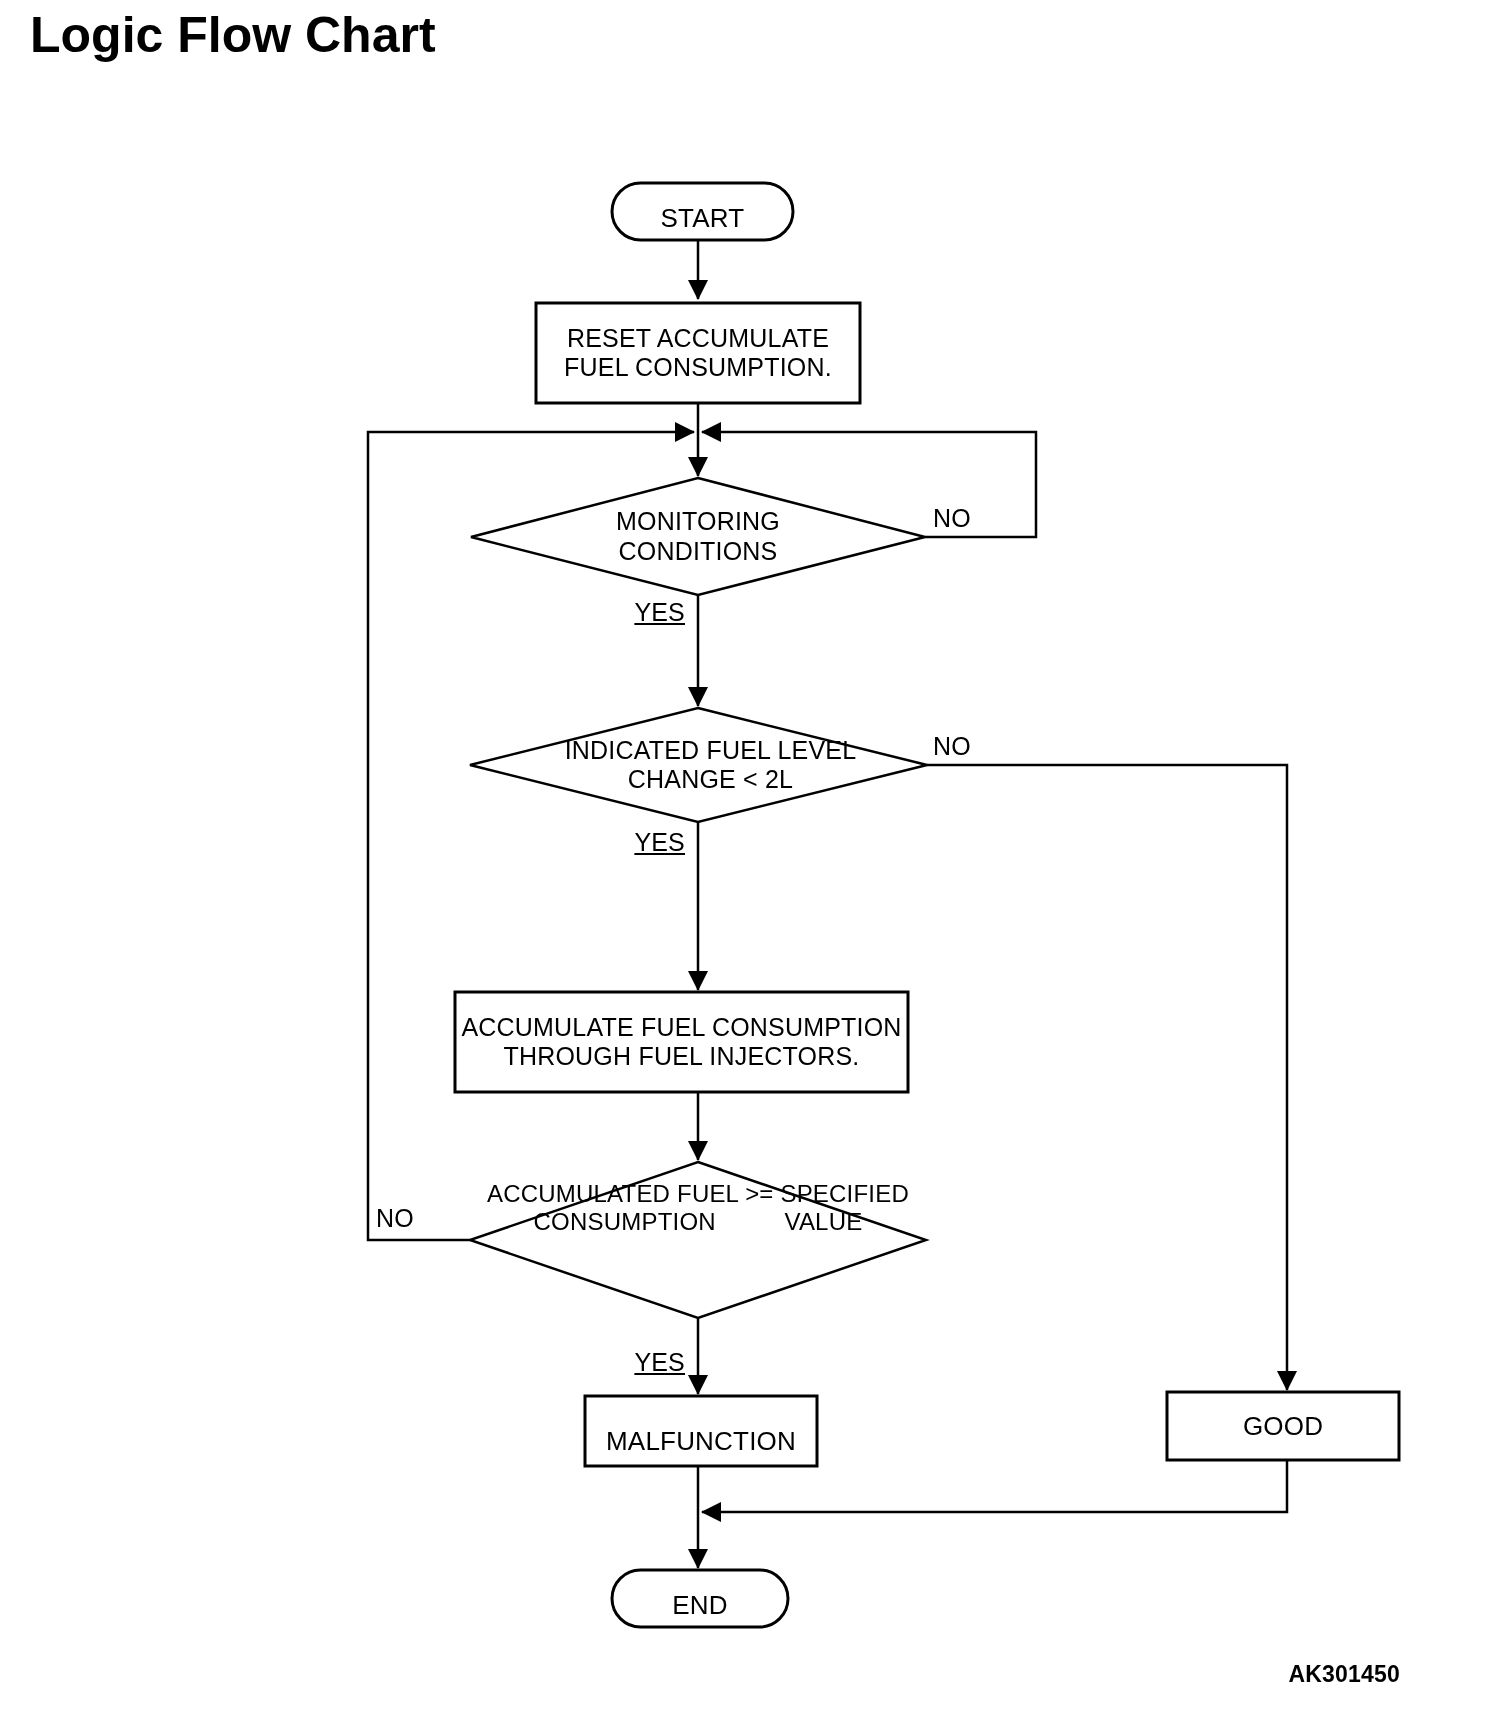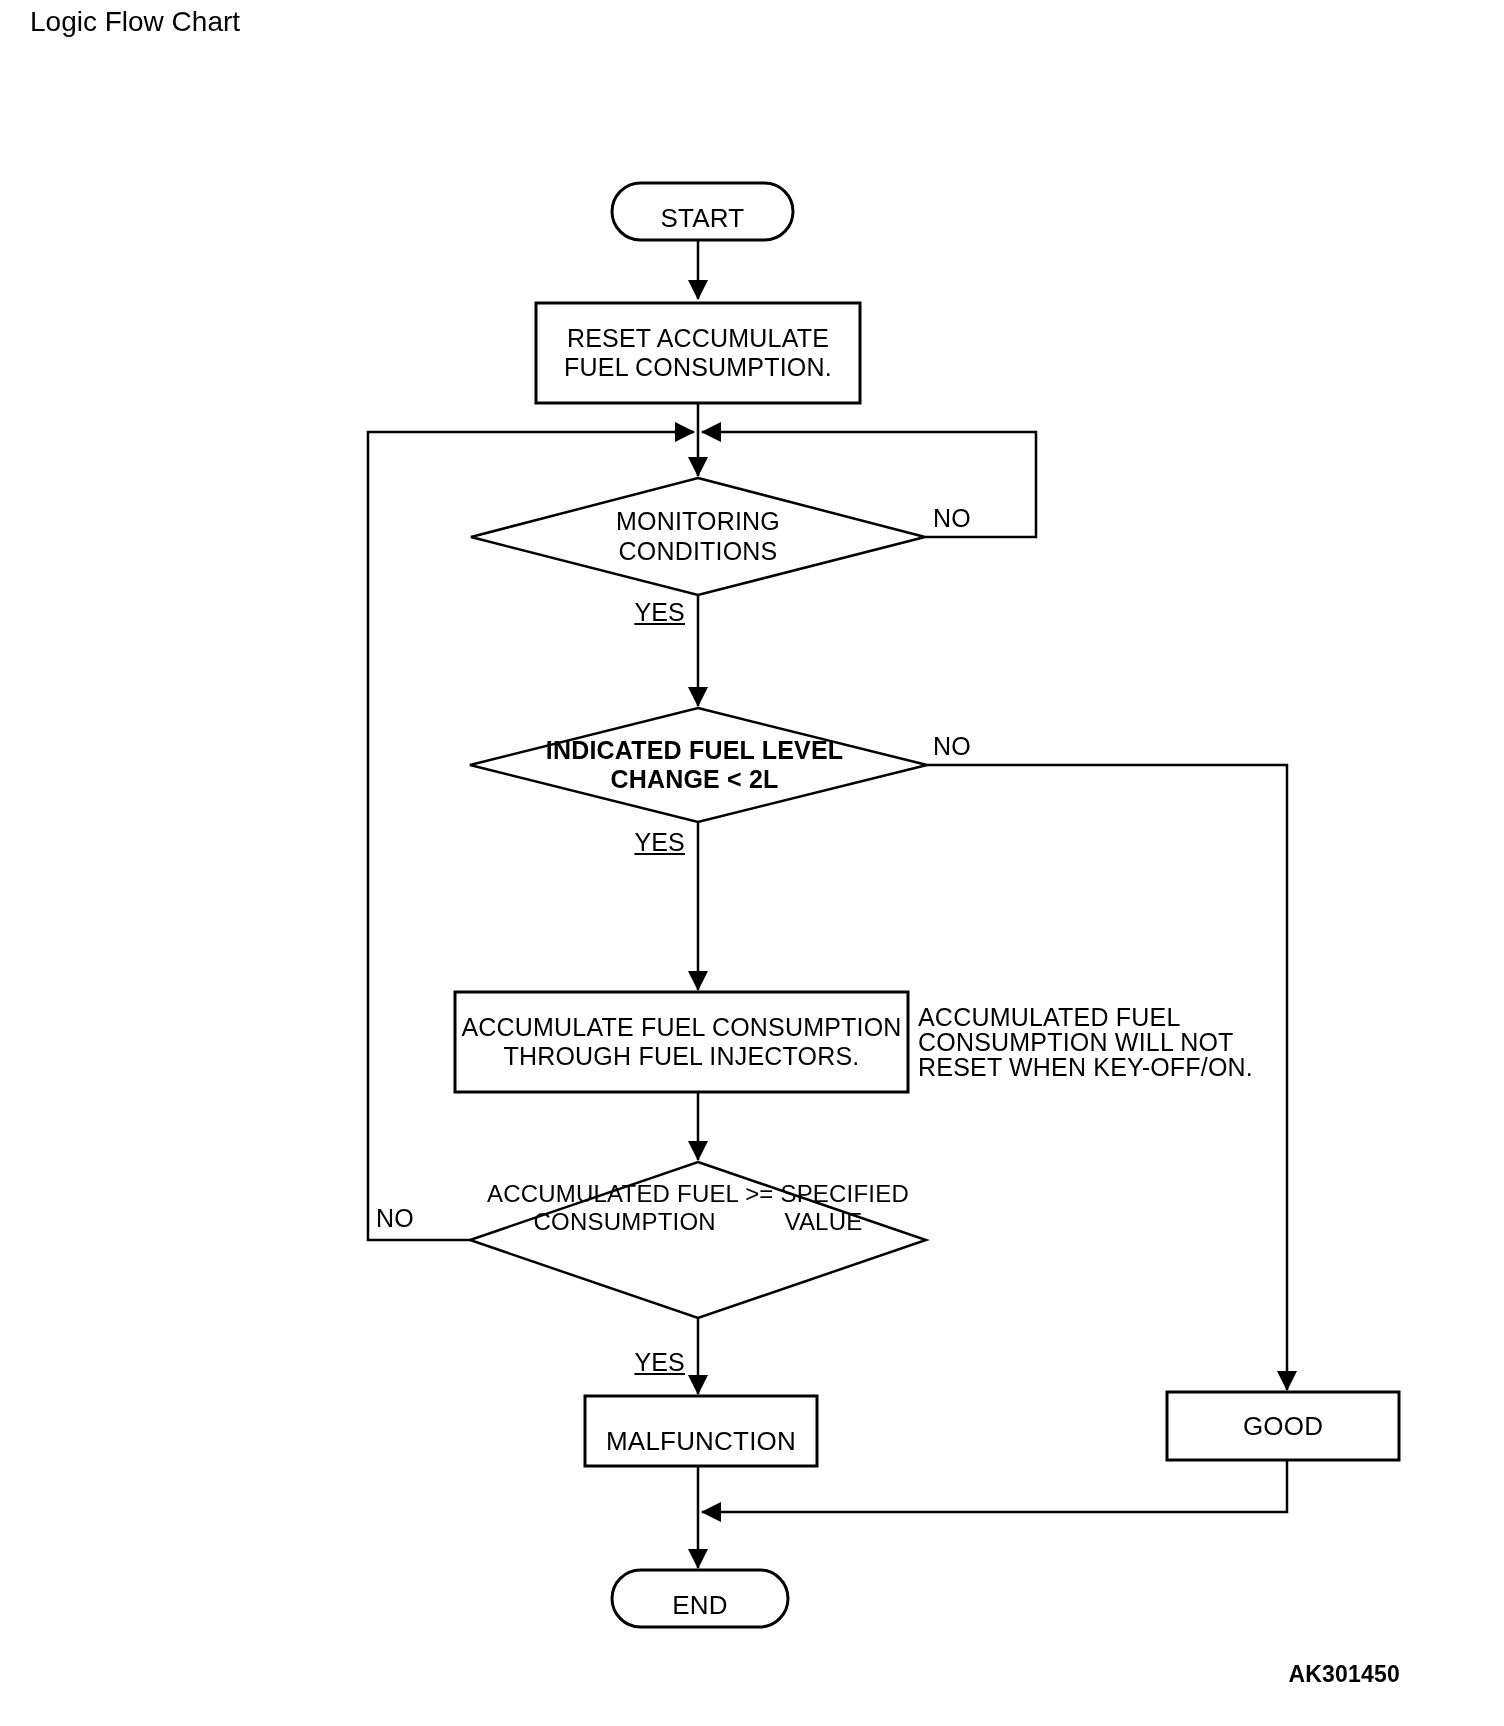--- a/index.html
+++ b/index.html
@@ -28,22 +28,22 @@
     letter-spacing: 0.2px;
   }
   .node-lbl {
     display: flex;
     align-items: center;
     justify-content: center;
     text-align: center;
     line-height: 1.18;
   }
   .page-title {
-    font-size: 28px;
-    font-weight: normal;
+    font-size: 50px;
+    font-weight: bold;
     letter-spacing: 0px;
   }
   .fig-code {
     font-size: 23px;
     font-weight: bold;
     text-align: right;
   }
   .edge-lbl {
     font-size: 25px;
   }
@@ -102,29 +102,26 @@
   <div class="lbl page-title" style="left:30px; top:6px;">Logic Flow Chart</div>
 
   <div class="lbl node-lbl fs26" style="left:612px; top:183px; width:181px; height:70px;text-align:center;">START</div>
 
   <div class="lbl node-lbl fs25" style="left:536px; top:303px; width:324px; height:100px;border-radius:15px;">RESET ACCUMULATE
 FUEL CONSUMPTION.</div>
 
   <div class="lbl node-lbl fs25" style="left:471px; top:478px; width:454px; height:117px;">MONITORING
 CONDITIONS</div>
 
-  <div class="lbl node-lbl fs25" style="left:466px; top:708px; width:457px; height:114px;font-weight:bold;">INDICATED FUEL LEVEL
+  <div class="lbl node-lbl fs25" style="left:482px; top:708px; width:457px; height:114px;">INDICATED FUEL LEVEL
 CHANGE &lt; 2L</div>
 
   <div class="lbl node-lbl fs25" style="left:455px; top:992px; width:453px; height:100px;">ACCUMULATE FUEL CONSUMPTION
 THROUGH FUEL INJECTORS.</div>
 
-  <div class="lbl note-lbl" style="left:918px; top:1005px; width:360px;">ACCUMULATED FUEL
-CONSUMPTION WILL NOT
-RESET WHEN KEY-OFF/ON.</div>
 
   <div class="lbl node-lbl fs24" style="left:470px; top:1130px; width:456px; height:156px;">ACCUMULATED FUEL &gt;= SPECIFIED
 CONSUMPTION          VALUE</div>
 
   <div class="lbl node-lbl fs26" style="left:585px; top:1396px; width:232px; height:91px;">MALFUNCTION</div>
 
   <div class="lbl node-lbl fs26" style="left:1167px; top:1392px; width:232px; height:68px;">GOOD</div>
 
   <div class="lbl node-lbl fs26" style="left:612px; top:1570px; width:176px; height:71px;">END</div>
 

